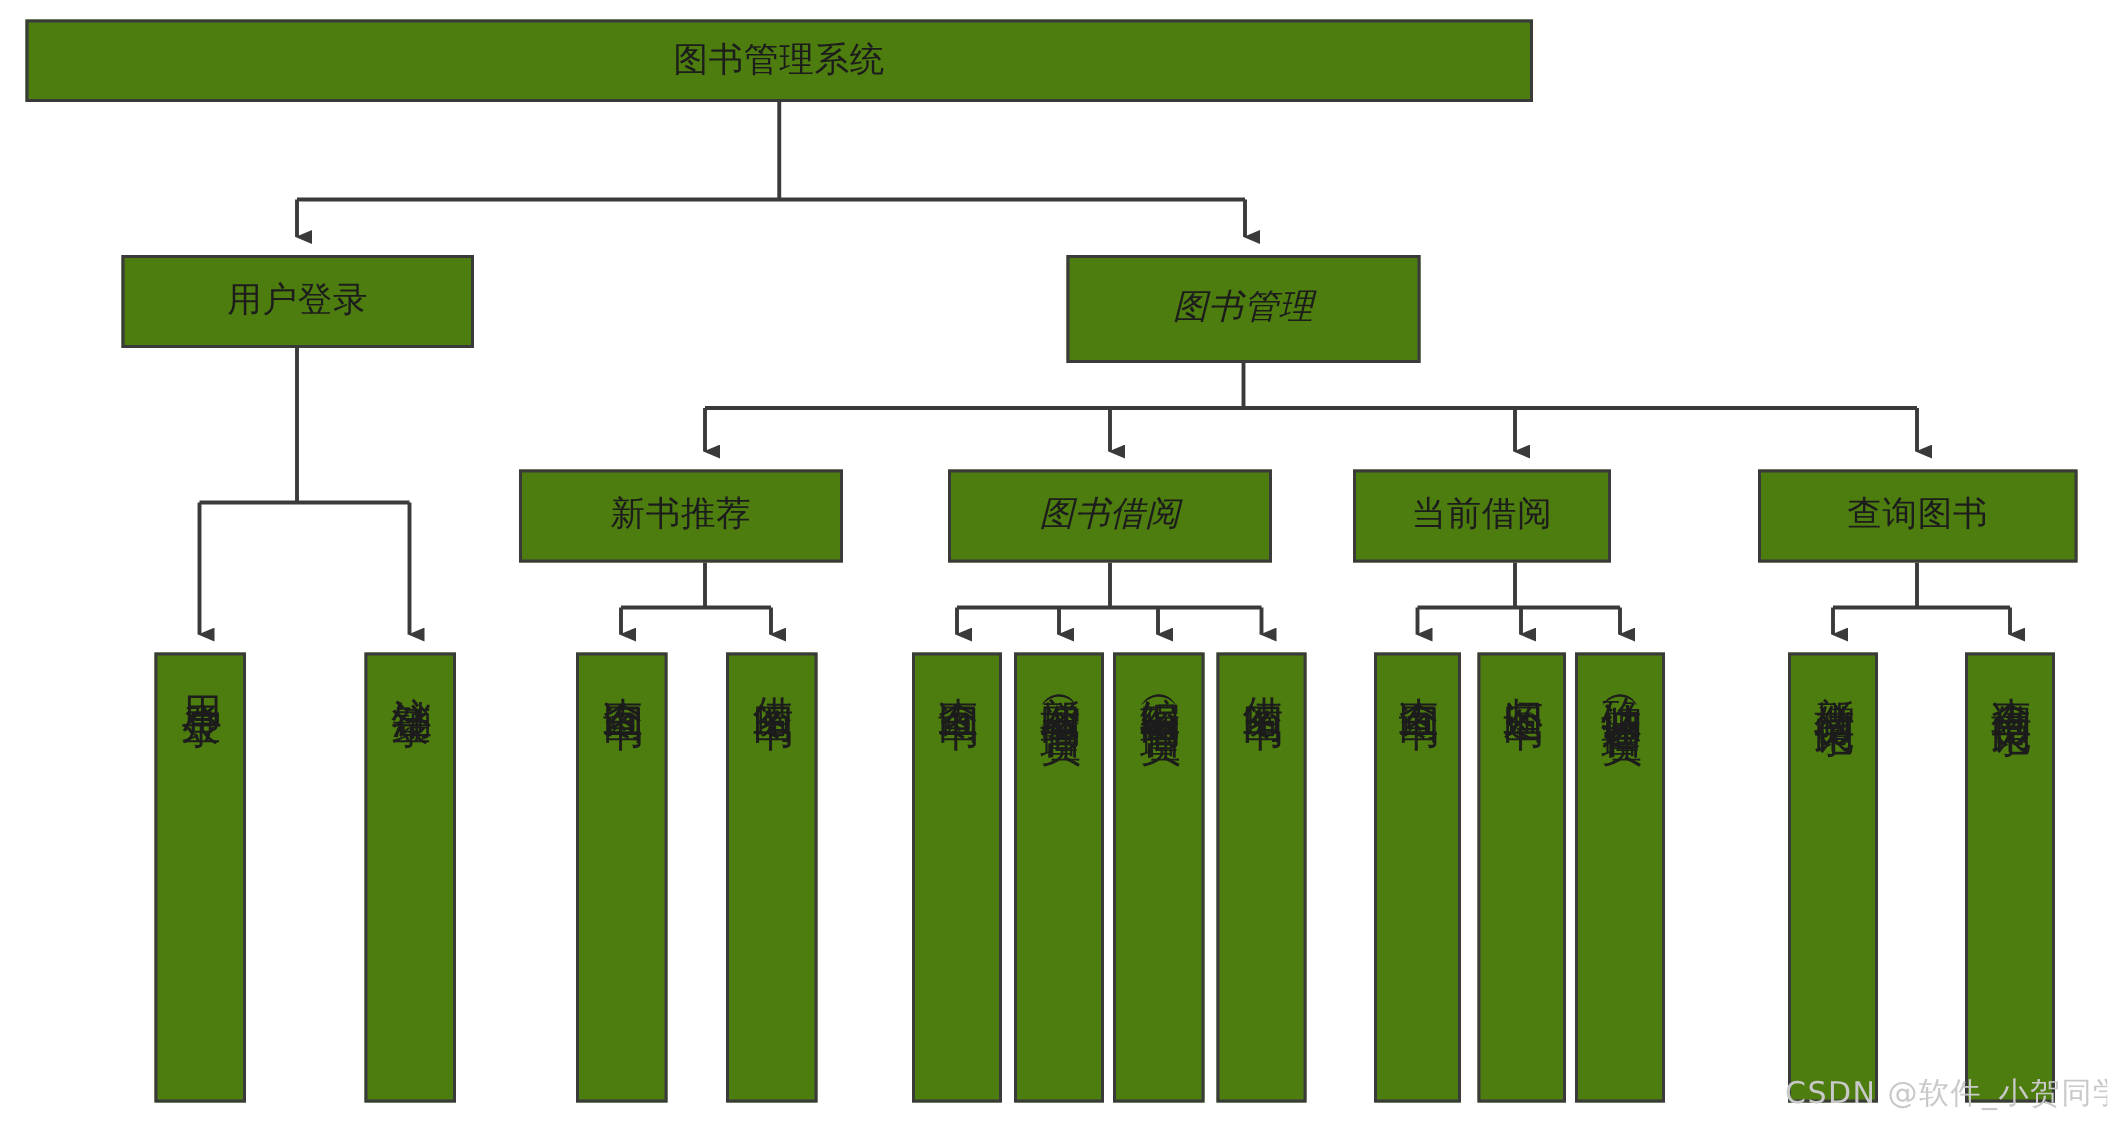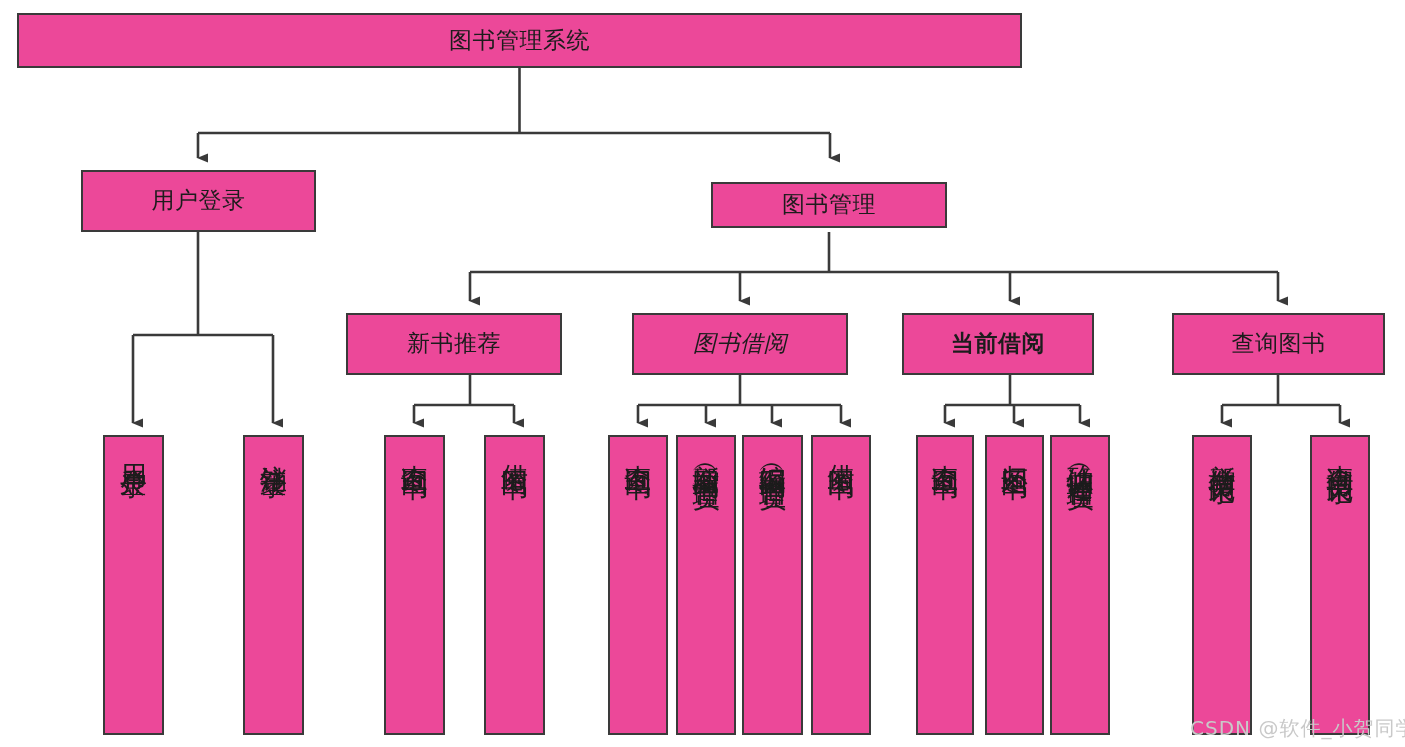--- a/index.html
+++ b/index.html
@@ -22,21 +22,21 @@
     left: 0;
     top: 0;
     width: 1405px;
     height: 747px;
     pointer-events: none;
   }
   .node {
     position: absolute;
     box-sizing: border-box;
     border: 2.5px solid #3a3a3a;
-    background: #ec4899;
+    background: #4d7c0f;
     display: flex;
     align-items: center;
     justify-content: center;
     color: #1c1c1c;
     line-height: 1.18;
   }
   .node.h {
     font-size: 23px;
     letter-spacing: 0.5px;
   }
@@ -117,33 +117,33 @@
   </svg>
 
   <div class="node h" style="left:17px; top:13px; width:1005px; height:55px;">
     <span>图书管理系统</span>
   </div>
 
   <div class="node h" style="left:81px; top:170px; width:235px; height:62px;">
     <span>用户登录</span>
   </div>
 
-  <div class="node h" style="left:711px; top:182px; width:236px; height:46px;">
+  <div class="node h" style="left:711px; top:170px; width:236px; height:72px;font-style:italic;">
     <span>图书管理</span>
   </div>
 
   <div class="node h" style="left:346px; top:313px; width:216px; height:62px;">
     <span>新书推荐</span>
   </div>
 
   <div class="node h" style="left:632px; top:313px; width:216px; height:62px;font-style:italic;">
     <span>图书借阅</span>
   </div>
 
-  <div class="node h" style="left:902px; top:313px; width:192px; height:62px;font-weight:bold;">
+  <div class="node h" style="left:902px; top:313px; width:172px; height:62px;">
     <span>当前借阅</span>
   </div>
 
   <div class="node h" style="left:1172px; top:313px; width:213px; height:62px;">
     <span>查询图书</span>
   </div>
 
   <div class="node v" style="left:103px; top:435px; width:61px; height:300px;">
     <span class="vtext">用户登录</span>
   </div>

